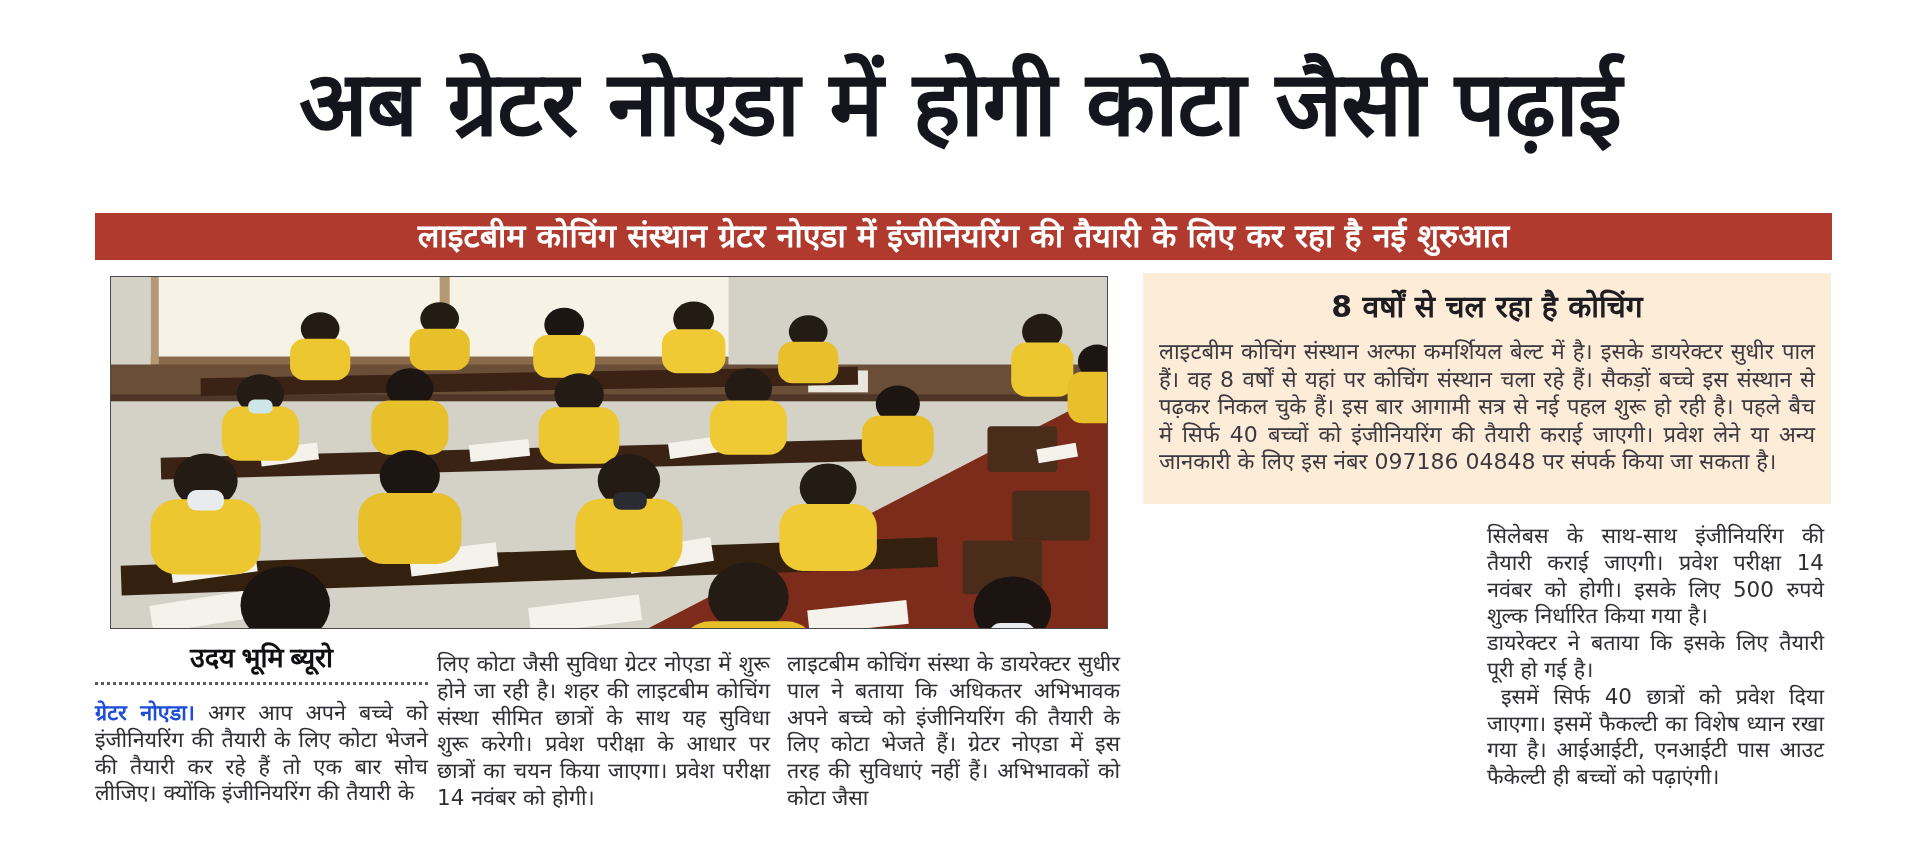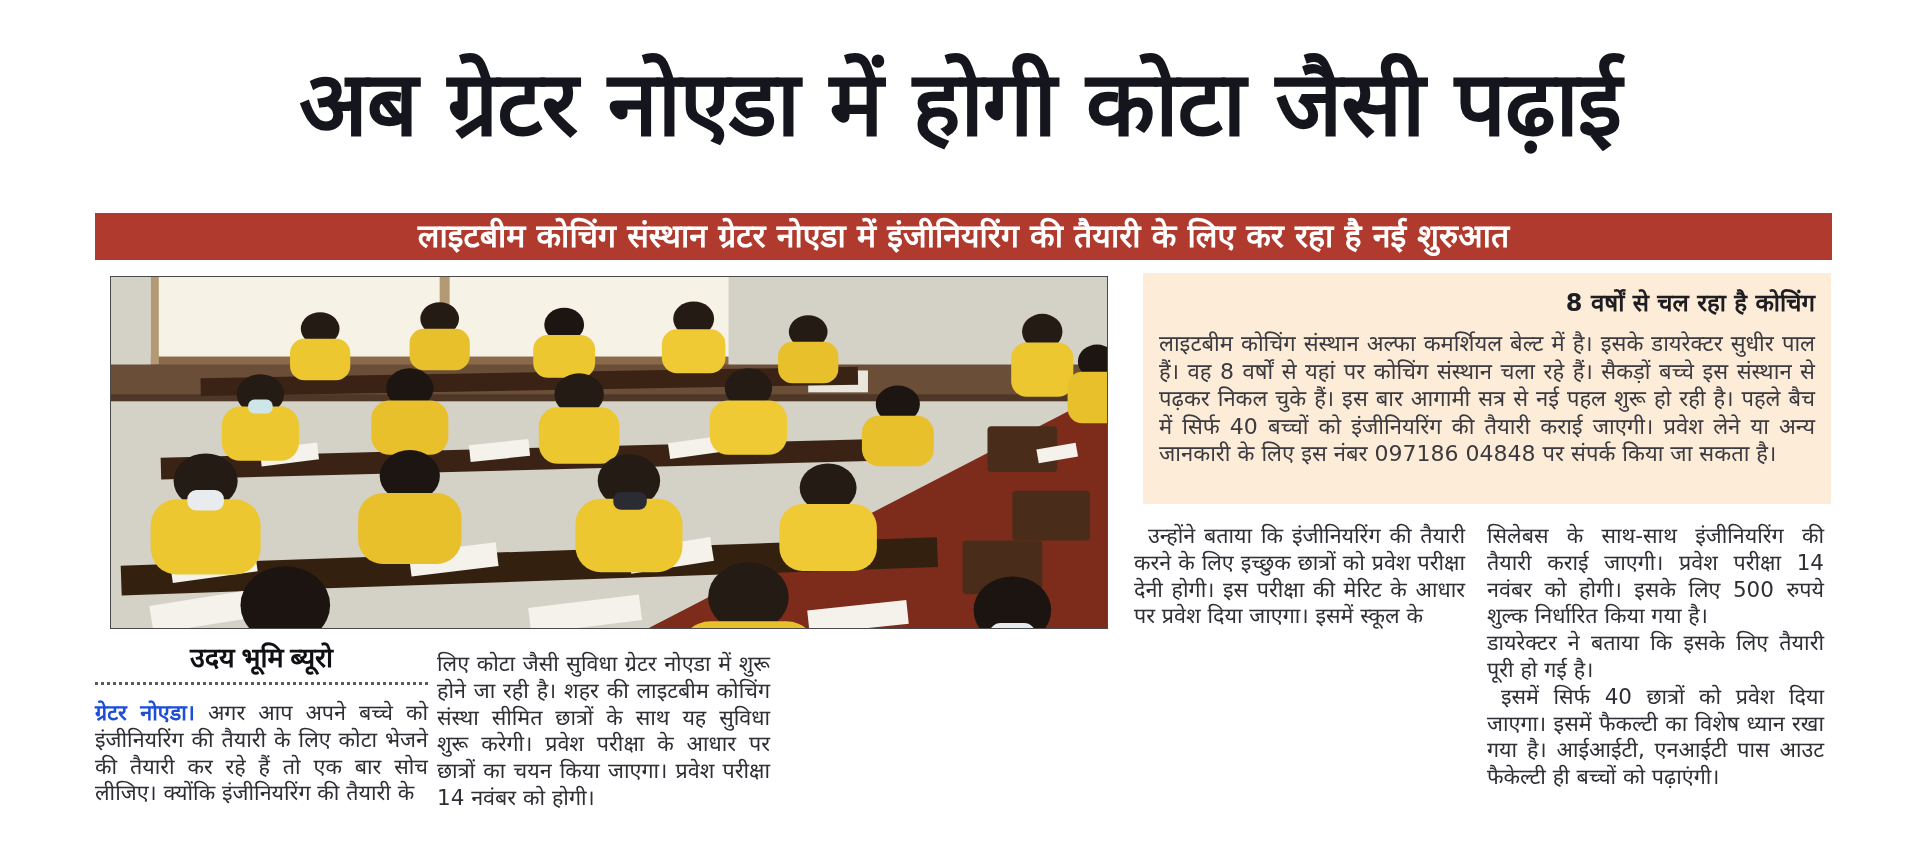--- a/index.html
+++ b/index.html
@@ -43,22 +43,22 @@
   }
   .photo svg{display:block;width:100%;height:100%;}
   
   .infobox{
     position:absolute;left:1143px;top:249px;width:688px;height:231px;
     background:#fdecd8;
     box-sizing:border-box;
     padding:10px 16px 0 16px;
   }
   .infobox-title{
-    text-align:right;
-    font-size:24px;font-weight:bold;
+    text-align:center;
+    font-size:30px;font-weight:bold;
     color:#1d1d22;
     margin:2px 0 12px 0;
   }
   .infobox-body{
     font-size:22px;
     line-height:27.5px;
     color:#3a3a40;
     text-align:justify;
     text-align-last:left;
   }
@@ -256,23 +256,25 @@
   </div>
 
   <div class="col col1">
     <p><span class="dateline">ग्रेटर नोएडा।</span><span> अगर आप अपने बच्चे को इंजीनियरिंग की तैयारी के लिए कोटा भेजने की तैयारी कर रहे हैं तो एक बार सोच लीजिए। क्योंकि इंजीनियरिंग की तैयारी के</span></p>
   </div>
 
   <div class="col col2">
     <p>लिए कोटा जैसी सुविधा ग्रेटर नोएडा में शुरू होने जा रही है। शहर की लाइटबीम कोचिंग संस्था सीमित छात्रों के साथ यह सुविधा शुरू करेगी। प्रवेश परीक्षा के आधार पर छात्रों का चयन किया जाएगा। प्रवेश परीक्षा 14 नवंबर को होगी।</p>
   </div>
 
+  <div class="col col3">
+    <p>लाइटबीम कोचिंग संस्था के डायरेक्टर सुधीर पाल ने बताया कि अधिकतर अभिभावक अपने बच्चे को इंजीनियरिंग की तैयारी के लिए कोटा भेजते हैं। ग्रेटर नोएडा में इस तरह की सुविधाएं नहीं हैं। अभिभावकों को कोटा जैसा</p>
+  </div>
 
   <div class="col col4">
-    <p class="indent">उन्होंने बताया कि इंजीनियरिंग की तैयारी करने के लिए इच्छुक छात्रों को प्रवेश परीक्षा देनी होगी। इस परीक्षा की मेरिट के आधार पर प्रवेश दिया जाएगा। इसमें स्कूल के</p>
   </div>
 
   <div class="col col5">
     <p>सिलेबस के साथ-साथ इंजीनियरिंग की तैयारी कराई जाएगी। प्रवेश परीक्षा 14 नवंबर को होगी। इसके लिए 500 रुपये शुल्क निर्धारित किया गया है।</p>
     <p>डायरेक्टर ने बताया कि इसके लिए तैयारी पूरी हो गई है।</p>
     <p class="indent">इसमें सिर्फ 40 छात्रों को प्रवेश दिया जाएगा। इसमें फैकल्टी का विशेष ध्यान रखा गया है। आईआईटी, एनआईटी पास आउट फैकेल्टी ही बच्चों को पढ़ाएंगी।</p>
   </div>
 
 </div>
 

